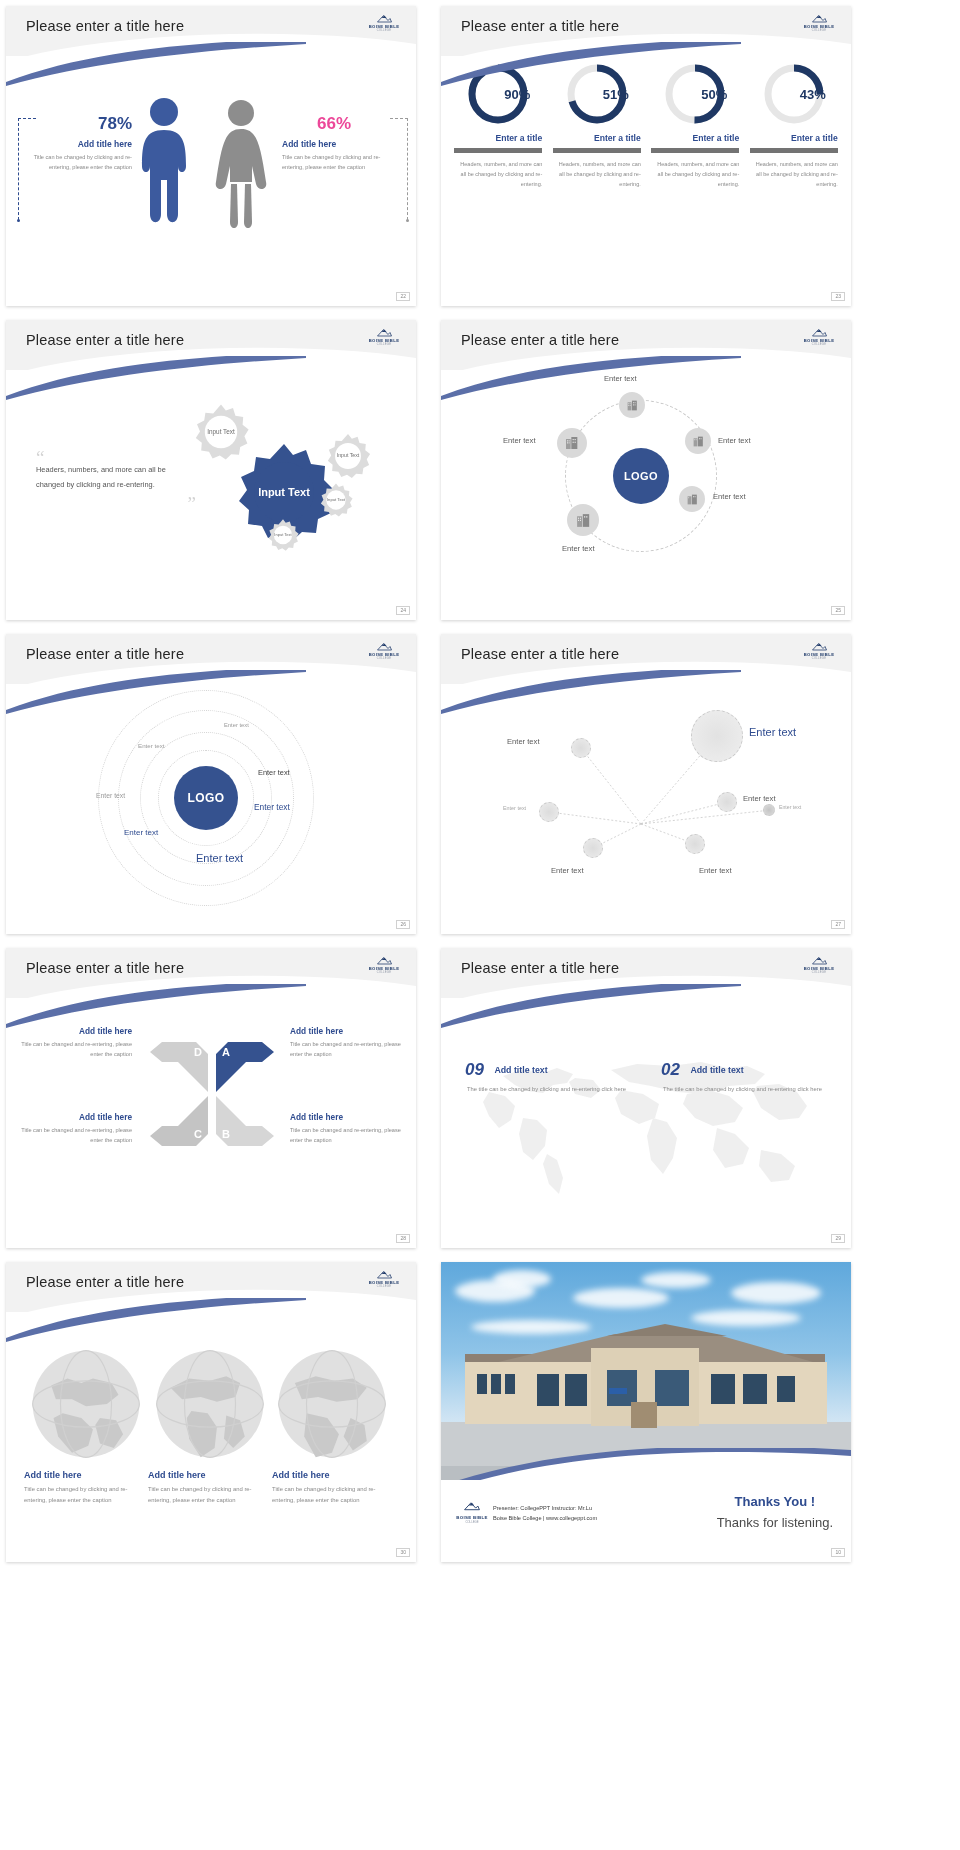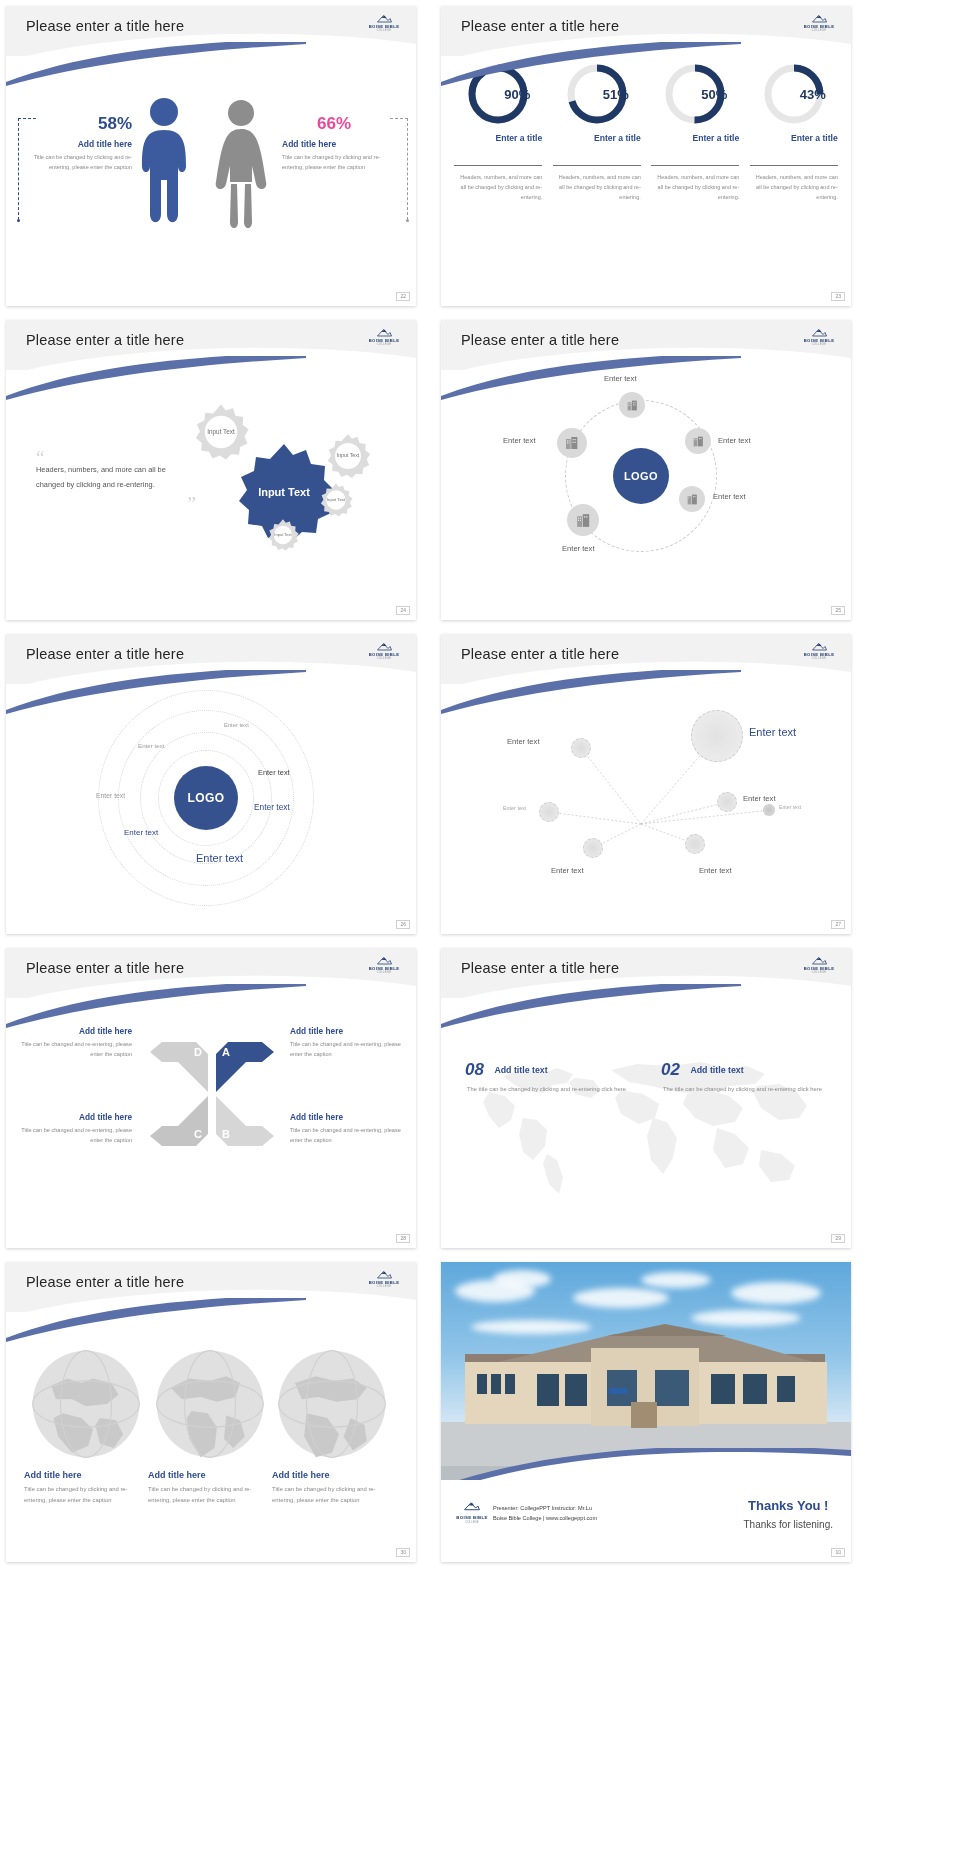--- a/index.html
+++ b/index.html
@@ -66,21 +66,21 @@
   .blk-right { position: absolute; left: 276px; top: 58px; width: 112px; text-align: left; }
   .dashbox-l { position:absolute; left:12px; top:62px; width:18px; height:102px;
     border-left:1px dashed #2e4b8f; border-top:1px dashed #2e4b8f; }
   .dashbox-l::after{content:"";position:absolute;left:-2px;bottom:-2px;width:3px;height:3px;border-radius:50%;background:#2e4b8f;}
   .dashbox-r { position:absolute; right:8px; top:62px; width:18px; height:102px;
     border-right:1px dashed #9a9a9a; border-top:1px dashed #9a9a9a; }
   .dashbox-r::after{content:"";position:absolute;right:-2px;bottom:-2px;width:3px;height:3px;border-radius:50%;background:#9a9a9a;}
   
   .donuts { position:absolute; left:0; right:0; top: 6px; display:flex; justify-content: space-around; padding: 0 8px;}
   .dcol { width: 88px; text-align:right; }
-  .dtitle { font-size: 8.6px; font-weight:700; color:#2e4b8f; margin-top: 7px; padding-bottom:22px; border-bottom:1px solid #737373;}
+  .dtitle { font-size: 8.6px; font-weight:700; color:#2e4b8f; margin-top: 7px; padding-bottom:5px; border-bottom:5px solid #737373;}
   .dtext { font-size: 5.5px; color:#8a8a8a; line-height: 1.85; margin-top: 6px; }
   .dval { position:absolute; left:0; right:0; top:50%; transform:translateY(-50%); font-size:13px; font-weight:700; color:#1f3864;}
   
   .quote { position:absolute; left: 30px; top: 82px; width: 160px; }
   .qmark { font-size: 19px; color:#d4d4d4; font-family:"Liberation Serif",serif; line-height: .6;}
   .qtext { font-size: 7.4px; color:#555; line-height: 1.95; }
   .gearlabel { position:absolute; left:0; right:0; top:50%; transform:translateY(-50%); text-align:center; line-height:1.15;}
   
   .ntxt { position:absolute; font-size: 7.6px; color:#5a5a5a; }
   .ntxt.blue { color:#2e4b8f; }
@@ -109,21 +109,21 @@
   .photo { position:absolute; left:0; top:0; width:100%; height: 218px; overflow:hidden; }
   .sky { position:absolute; inset:0; background: linear-gradient(#5fa8dc 0%, #8fc4e8 42%, #cfe4f3 72%, #e9f2f8 100%); }
   .cloud { position:absolute; background:#ffffff; border-radius:50%; filter: blur(3px); opacity:.85;}
   .ground { position:absolute; left:0; bottom:0; width:100%; height:58px; background:#c9cdd0;}
   .bldg { position:absolute; background:#e3d6bd; }
   .roof-main { position:absolute; background:#8d8073; }
   .win { position:absolute; background:#2f4a63; }
   .endbar { position:absolute; left:0; bottom:0; width:100%; height: 82px; background:#fff;}
   .thanks { position:absolute; right:18px; bottom: 32px; text-align:center; }
   .thanks-h { font-size: 13px; font-weight:700; color:#2e4b8f; }
-  .thanks-s { font-size: 10px; color:#4a4a4a; margin-top: 6px; }
+  .thanks-s { font-size: 13px; color:#4a4a4a; margin-top: 6px; }
   .presenter { position:absolute; left: 52px; bottom: 38px; font-size:5.6px; color:#3c3c3c; line-height:1.9;}
   .footlogo { position:absolute; left: 14px; bottom: 38px; width: 34px; text-align:center;}
 </style>
 </head>
 <body>
 
 <div id="grid">
 
   <div class="slide">
     <div class="hdr">
@@ -141,21 +141,21 @@
         </svg>
       <div class="l1">BOISE BIBLE</div>
       <div class="l2">COLLEGE</div>
     </div>
     <div class="body">
       <div class="ppl-wrap">
         <div class="dashbox-l"></div>
         <div class="dashbox-r"></div>
 
         <div class="blk-left">
-          <div class="pct blue">58%</div>
+          <div class="pct blue">78%</div>
           <div class="addtitle">Add title here</div>
           <div class="capt">Title can be changed by clicking and re-entering, please enter the caption</div>
         </div>
 
         <svg style="position:absolute;left:130px;top:38px;" width="56" height="140" viewBox="0 0 56 140">
           <circle cx="28" cy="18" r="14" fill="#3c5a9e"></circle>
           <path d="M28 36 C 9 36, 6 48, 6 72 C 6 80, 14 80, 14 72 L14 60 L14 120 C14 131, 25 131, 25 120 L25 86 L31 86 L31 120 C31 131, 42 131, 42 120 L42 60 L42 72 C42 80, 50 80, 50 72 C50 48, 47 36, 28 36 Z" fill="#3c5a9e"></path>
         </svg>
 
         <svg style="position:absolute;left:204px;top:40px;" width="62" height="136" viewBox="0 0 62 136">
@@ -582,21 +582,21 @@
           <path d="M226 62 l22 -4 l20 6 l14 12 l-8 14 l-22 4 l-18 -8 l-12 -14 Z"></path>
           <path d="M256 96 l18 6 l14 14 l-6 16 l-18 4 l-12 -18 Z"></path>
           <path d="M296 54 l22 -2 l18 8 l10 14 l-8 12 l-20 2 l-18 -12 l-8 -16 Z"></path>
           <path d="M300 118 l20 4 l14 12 l-6 14 l-18 2 l-12 -16 Z"></path>
           <path d="M114 46 l18 2 l8 10 l-10 8 l-16 -4 l-6 -12 Z"></path>
         </g>
       </svg>
 
       <div class="numitem" style="left:24px;top:62px;width:170px;">
         <div>
-          <span class="bignum">08</span>
+          <span class="bignum">09</span>
           <span class="numtitle">Add title text</span>
         </div>
         <div class="numcapt" style="margin-left:2px;">The title can be changed by clicking and re-entering click here</div>
       </div>
 
       <div class="numitem" style="left:220px;top:62px;width:180px;">
         <div>
           <span class="bignum">02</span>
           <span class="numtitle">Add title text</span>
         </div>

